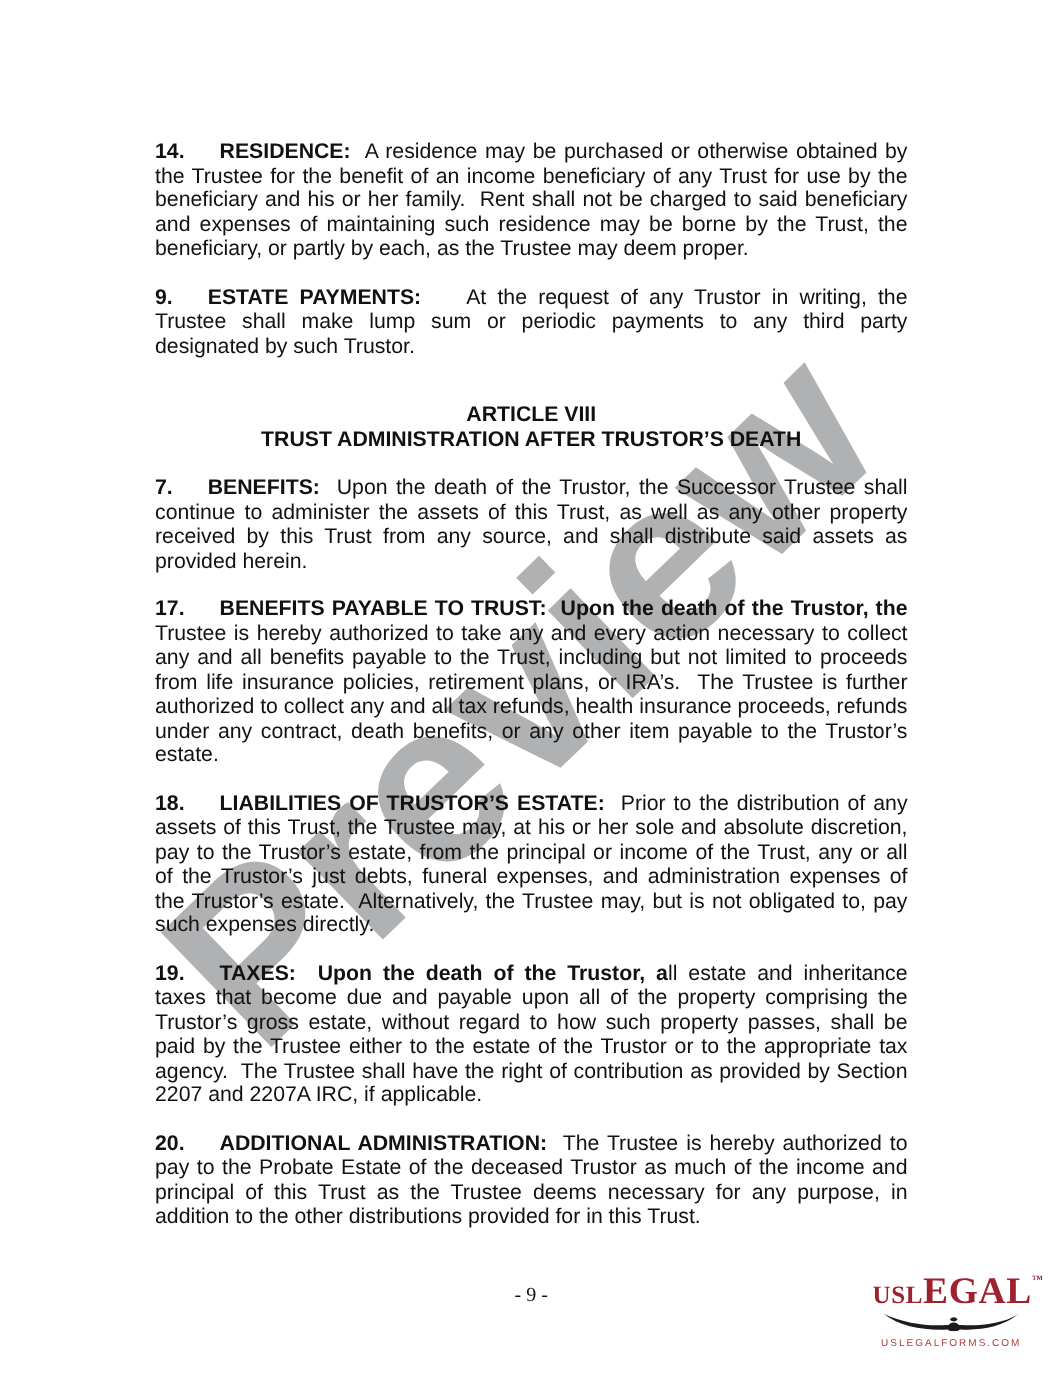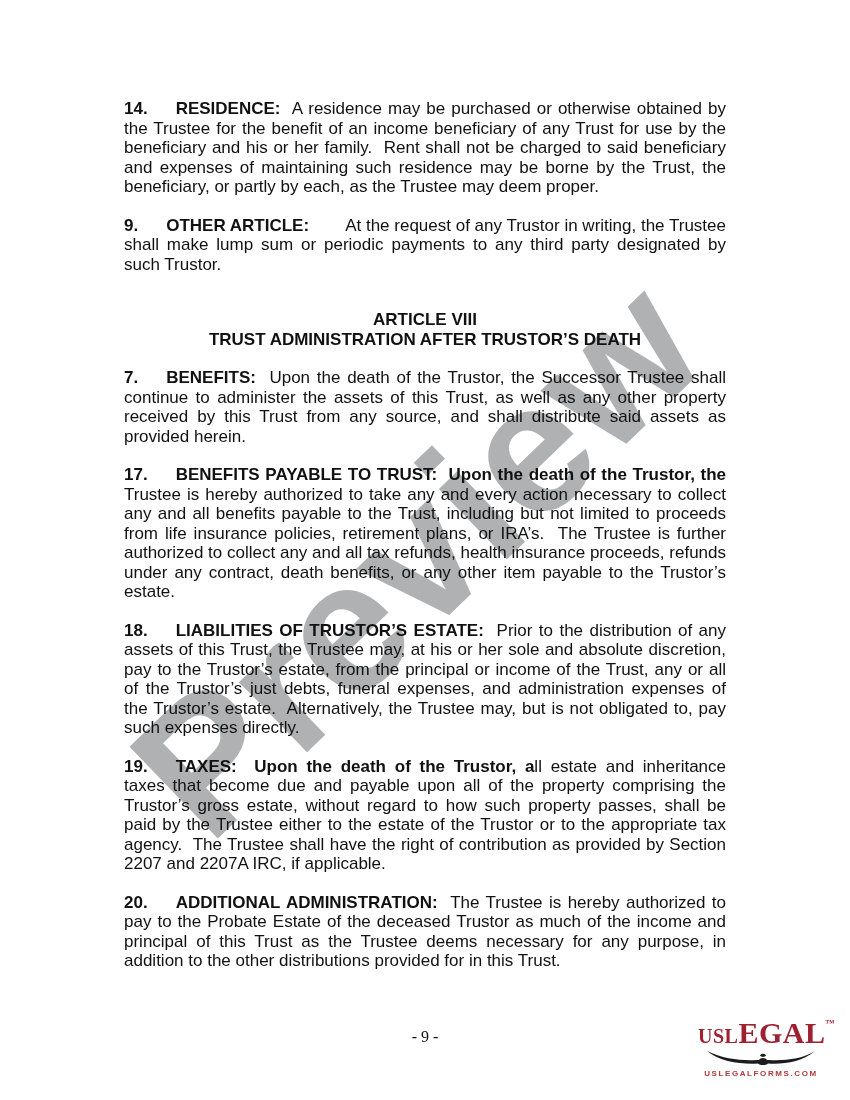--- a/index.html
+++ b/index.html
@@ -30,21 +30,21 @@
   
   .content {
     position: absolute;
     left: 124px; top: 99px;
     width: 602px;
     z-index: 1;
     font-size: 17px;
     line-height: 19.5px;
     text-align: justify;
   }
-  p.para { margin: 0 0 19px 0; }
+  p.para { margin: 12px 0 19px 0; }
   .tab  { display: inline-block; width: 28px; }
   .tab2 { display: inline-block; width: 36px; }
   b { font-weight: bold; }
 
   .center-head {
     text-align: center;
     font-weight: bold;
     margin: 36px 0 19px 0;
   }
 
@@ -77,38 +77,38 @@
     font-size: 9px;
     vertical-align: top;
     position: relative; top: 1px;
     color: #9e2130;
   }
   .logo-eagle { margin-top: 1px; }
   .logo-domain {
     margin-top: 2px;
     font-family: "Liberation Sans", sans-serif;
     font-size: 8px;
-    font-weight: bold;
+    font-weight: normal;
     color: #b03a3a;
     letter-spacing: 1.6px;
     white-space: nowrap;
   }
 </style>
 </head>
 <body>
 
 <div class="page">
 
   <div class="watermark" style="color: rgb(176, 177, 179);">Preview</div>
 
   <div class="content">
 
     <p class="para"><b><span>14.</span><span class="tab"></span><span>RESIDENCE:</span><span></span></b><span>&nbsp; A residence may be purchased or otherwise obtained by the Trustee for the benefit of an income beneficiary of any Trust for use by the beneficiary and his or her family.&nbsp; Rent shall not be charged to said beneficiary and expenses of maintaining such residence may be borne by the Trust, the beneficiary, or partly by each, as the Trustee may deem proper.</span></p>
 
-    <p class="para"><b><span>9.</span><span class="tab"></span><span>OTHER ARTICLE:</span></b><span class="tab2"></span><span>At the request of any Trustor in writing, the Trustee shall make lump sum or periodic payments to any third party designated by such Trustor.</span></p>
+    <p class="para"><b><span>9.</span><span class="tab"></span><span>ESTATE PAYMENTS:</span></b><span class="tab2"></span><span>At the request of any Trustor in writing, the Trustee shall make lump sum or periodic payments to any third party designated by such Trustor.</span></p>
 
     <div class="center-head">
       <div>ARTICLE VIII</div>
       <div>TRUST ADMINISTRATION AFTER TRUSTOR’S DEATH</div>
     </div>
 
     <p class="para"><b><span>7.</span><span class="tab"></span><span>BENEFITS:</span><span></span></b><span>&nbsp; Upon the death of the Trustor, the Successor Trustee shall continue to administer the assets of this Trust, as well as any other property received by this Trust from any source, and shall distribute said assets as provided herein.</span></p>
 
     <p class="para"><b><span>17.</span><span class="tab"></span><span>BENEFITS PAYABLE TO TRUST:</span><span>&nbsp; Upon the death of the Trustor, the</span></b><span> Trustee is hereby authorized to take any and every action necessary to collect any and all benefits payable to the Trust, including but not limited to proceeds from life insurance policies, retirement plans, or IRA’s.&nbsp; The Trustee is further authorized to collect any and all tax refunds, health insurance proceeds, refunds under any contract, death benefits, or any other item payable to the Trustor’s estate.</span></p>
 

